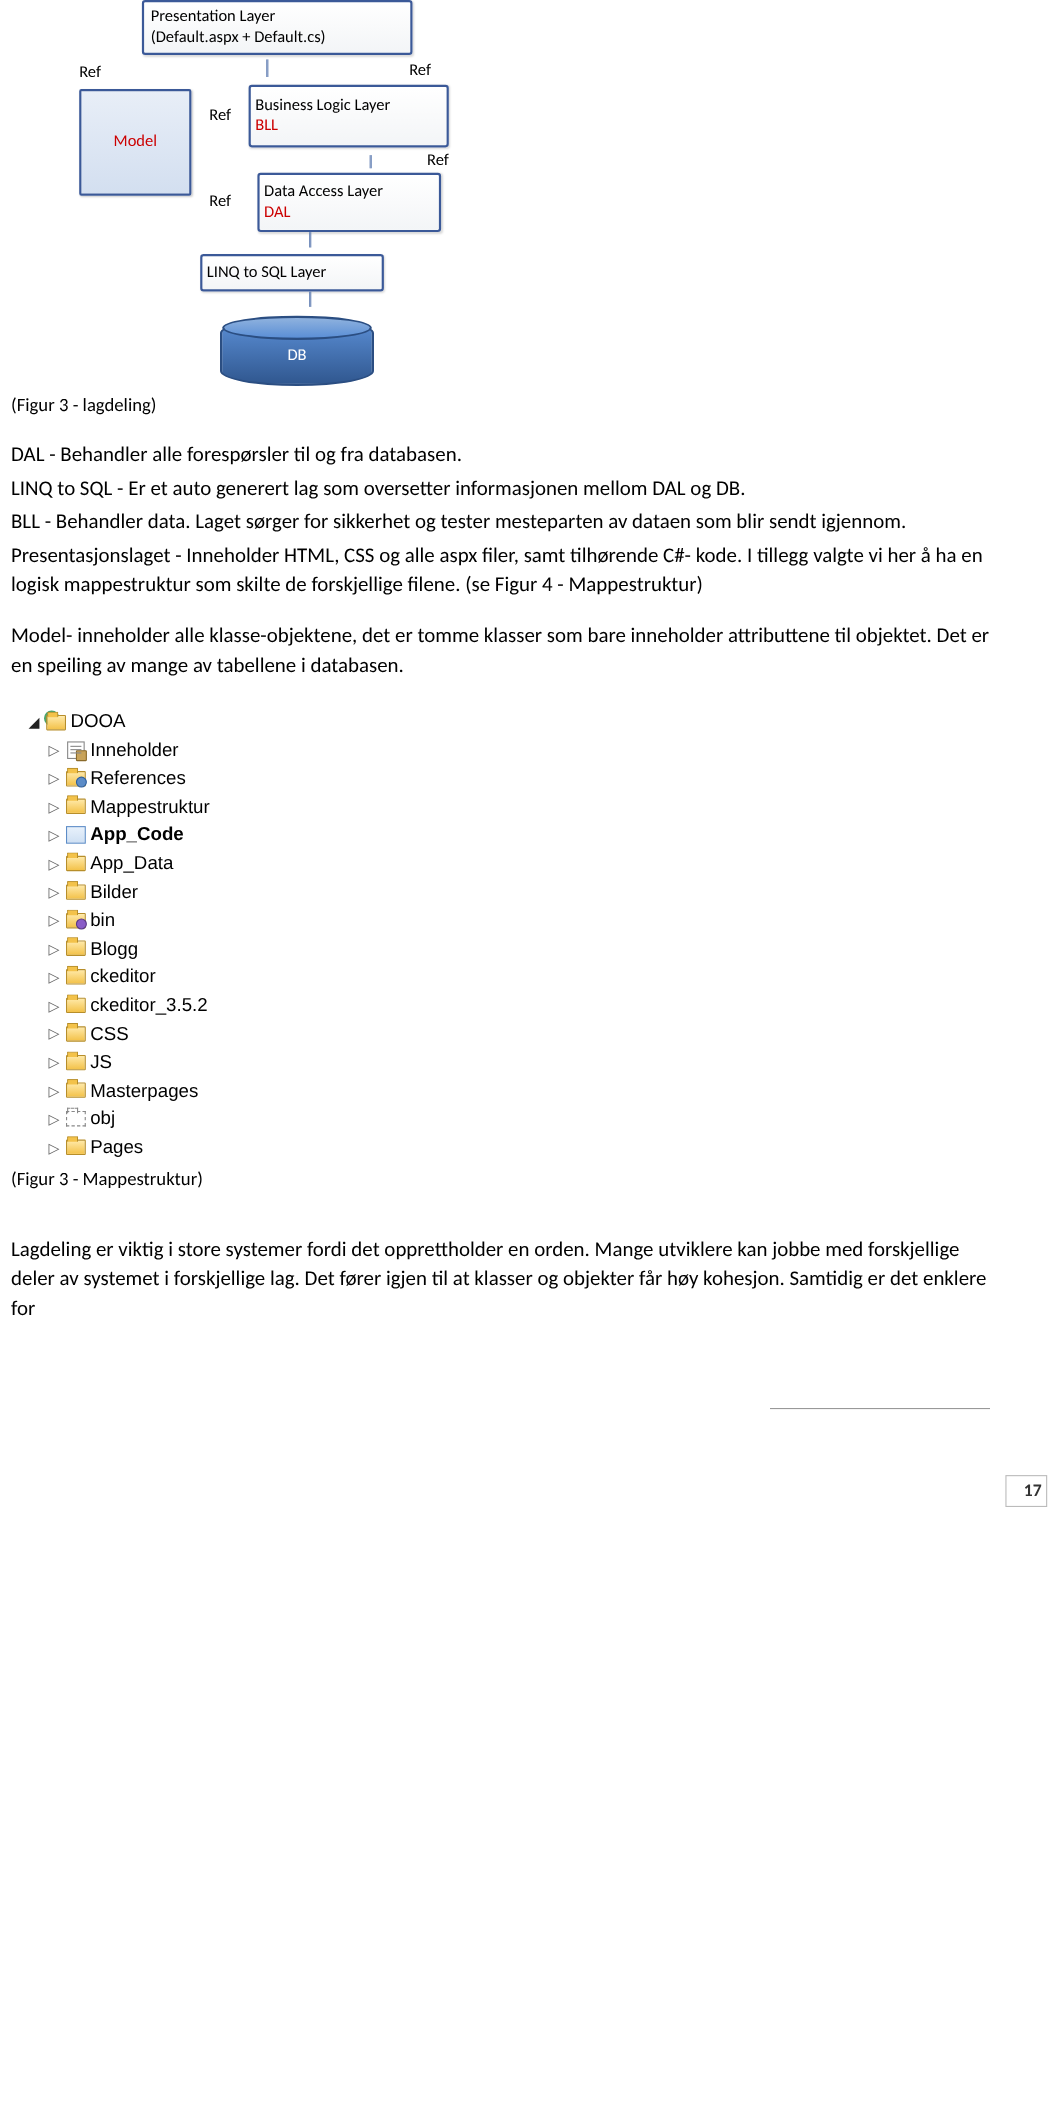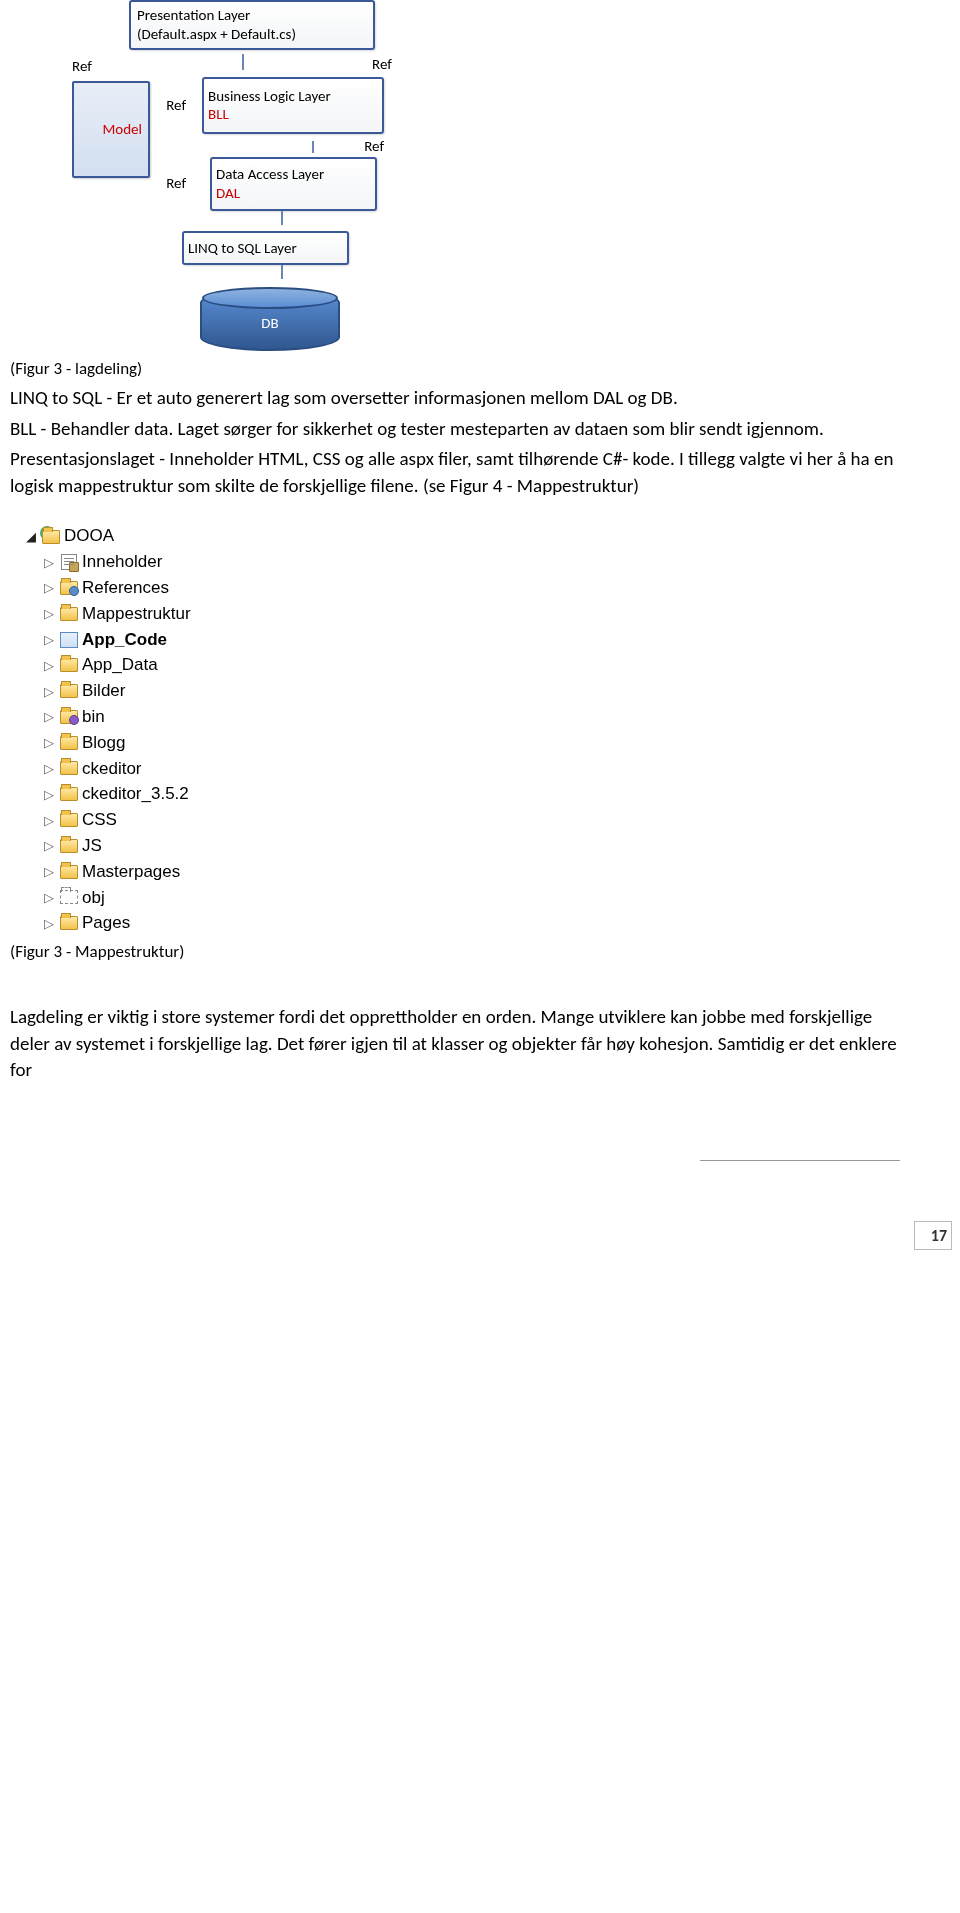--- a/index.html
+++ b/index.html
@@ -36,23 +36,23 @@
     box-shadow:1px 1px 2px rgba(0,0,0,.15);
   }
   .presentation{
     width:230px;padding:4px 6px;margin:0 auto 4px auto;
   }
   .model-box{
     border:2px solid #3b5998;
     background:linear-gradient(#e8eef7,#d3dff0);
     color:#cc0000;
     font-size:15px;
-    text-align:right;
+    text-align:center;
     width:62px;
-    padding:36px 6px;
+    padding:36px 18px;
     border-radius:2px;
     box-shadow:1px 1px 2px rgba(0,0,0,.2);
   }
   .bll{
     width:170px;padding:8px 4px;margin-left:12px;
   }
   .dal{
     width:155px;padding:6px 4px;margin-left:20px;
   }
   .linq{
@@ -214,23 +214,25 @@
     </div>
     <div class="db-stack">
       <div class="db">
         <div class="db-label">DB</div>
       </div>
     </div>
   </div>
 
   <div class="caption">(Figur 3 - lagdeling)</div>
 
+  <p>DAL - Behandler alle forespørsler til og fra databasen.</p>
   <p style="margin-top:-16px;">LINQ to SQL - Er et auto generert lag som oversetter informasjonen mellom DAL og DB.</p>
   <p style="margin-top:-16px;">BLL - Behandler data. Laget sørger for sikkerhet og tester mesteparten av dataen som blir sendt igjennom.</p>
   <p style="margin-top:-16px;">Presentasjonslaget - Inneholder HTML, CSS og alle aspx filer, samt tilhørende C#- kode. I tillegg valgte vi her å ha en logisk mappestruktur som skilte de forskjellige filene. (se Figur 4 - Mappestruktur)</p>
+  <p>Model- inneholder alle klasse-objektene, det er tomme klasser som bare inneholder attributtene til objektet. Det er en speiling av mange av tabellene i databasen.</p>
 
   <div class="tree">
     <div class="tree-row">
       <span class="arrow open">◢</span>
       <span class="ic">
           <span class="combo-icon">
             <span class="globe"></span>
             <span class="folder-icon"></span>
           </span>
         </span>

